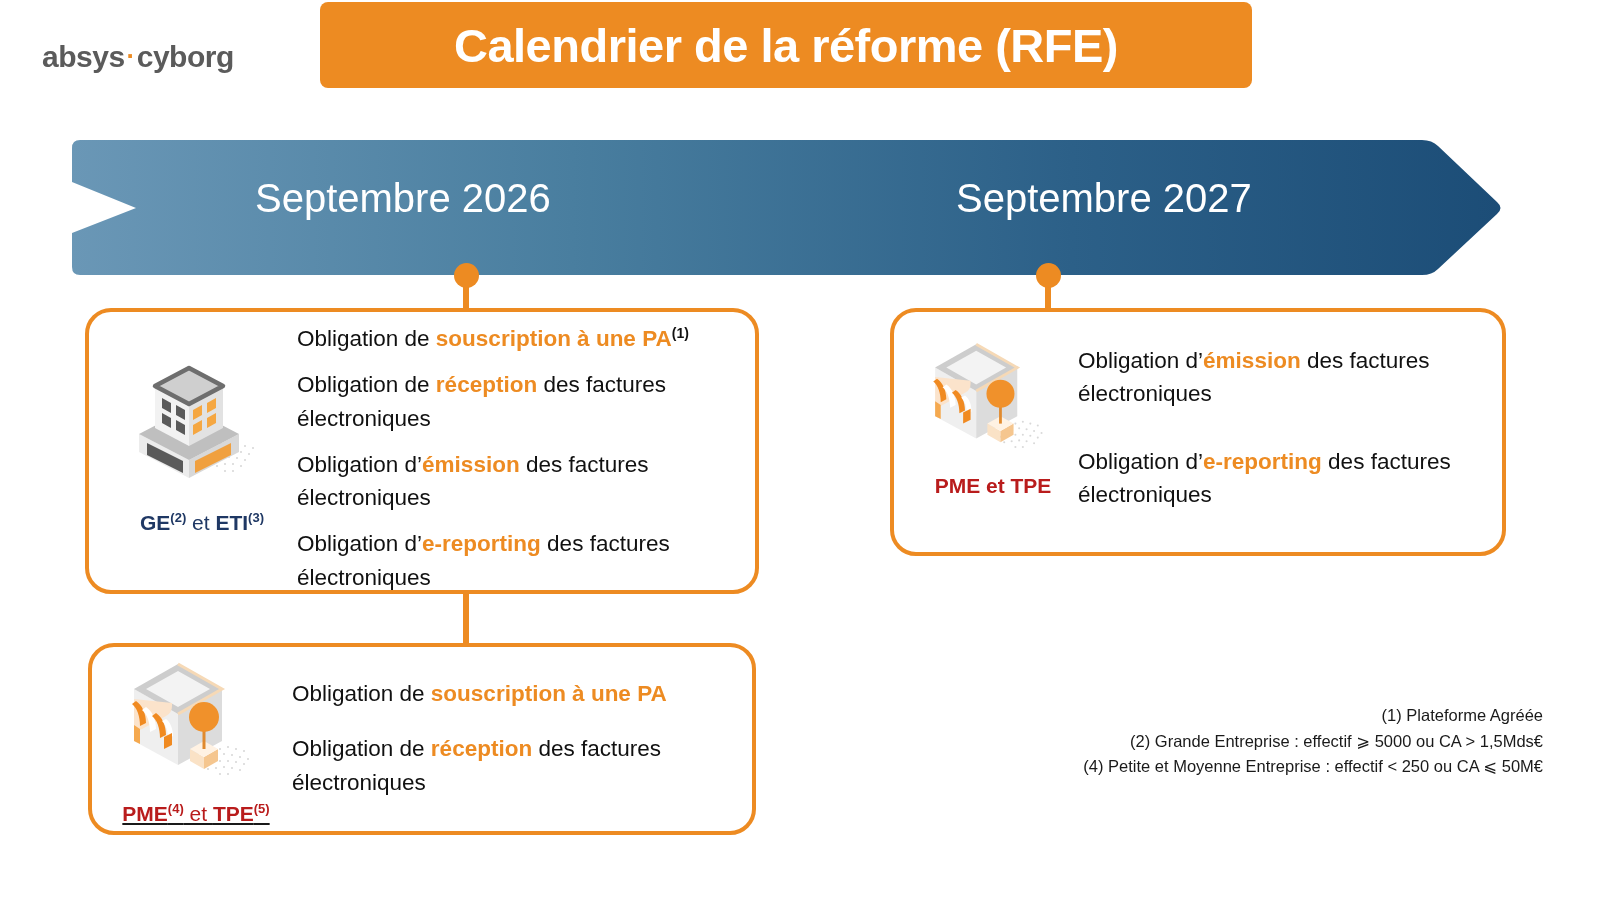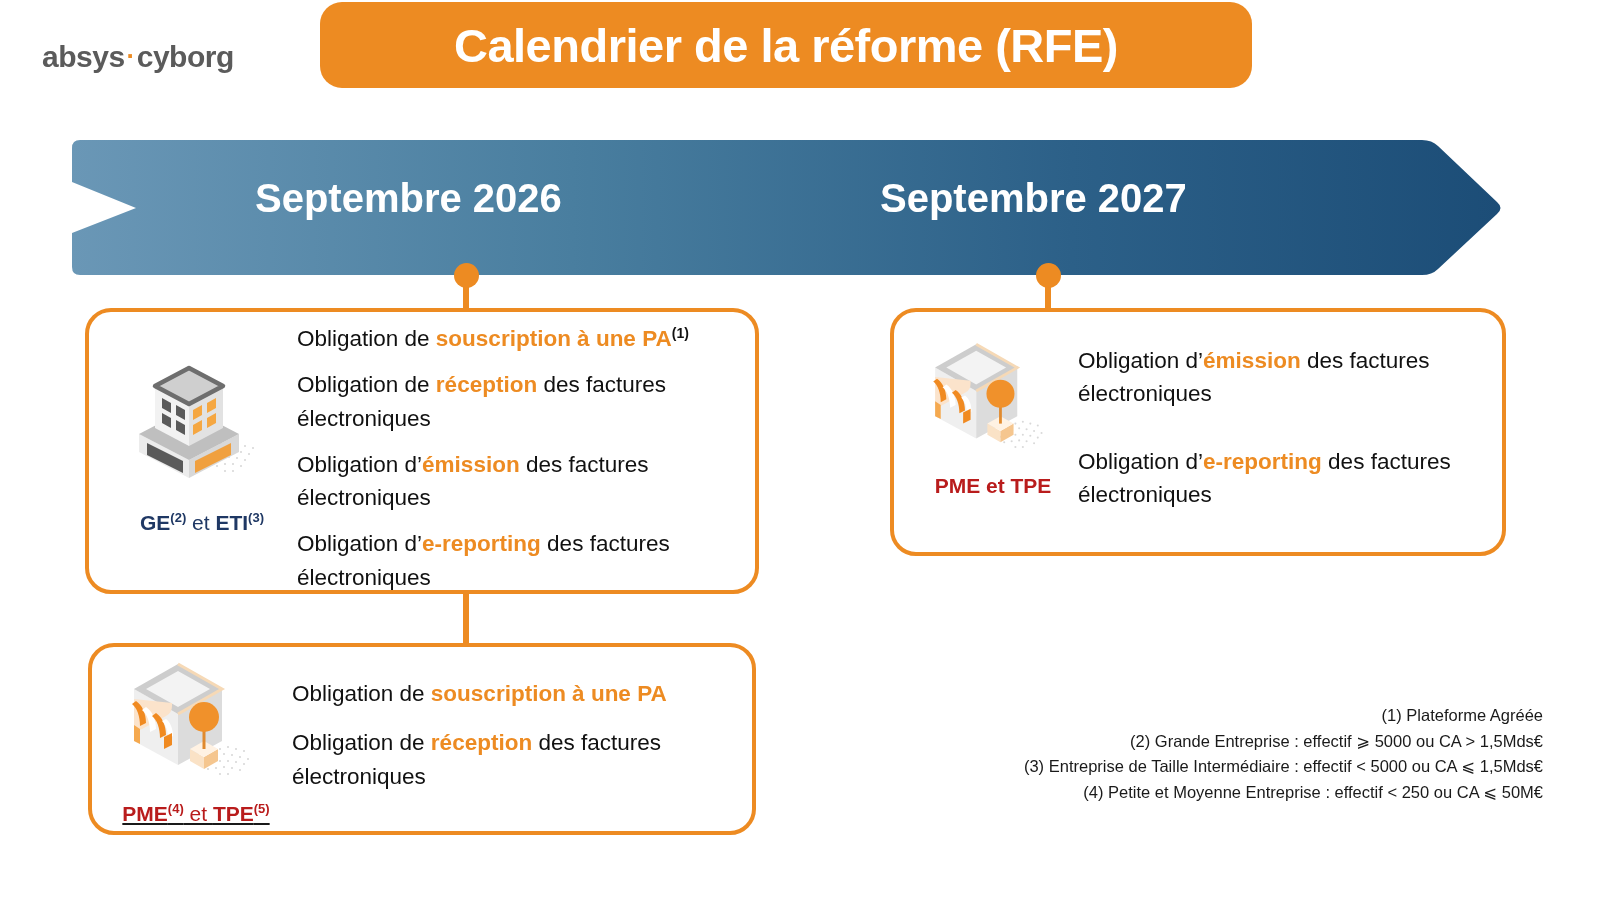--- a/index.html
+++ b/index.html
@@ -37,21 +37,21 @@
     padding: 0 2px;
   }
 
   #title-banner {
     position: absolute;
     left: 320px;
     top: 2px;
     width: 932px;
     height: 86px;
     background: #ED8B22;
-    border-radius: 22px;
+    border-radius: 8px;
     display: flex;
     align-items: center;
     justify-content: center;
   }
   #title-banner .title-text {
     color: #ffffff;
     font-size: 47px;
     font-weight: bold;
     letter-spacing: -0.5px;
     white-space: nowrap;
@@ -72,25 +72,25 @@
     top: 140px;
     width: 1432px;
     height: 135px;
   }
   #timeline-ribbon svg { display: block; }
   .ribbon-label {
     position: absolute;
     top: 36px;
     color: #ffffff;
     font-size: 40px;
-    font-weight: bold;
+    font-weight: normal;
     white-space: nowrap;
   }
   #ribbon-label-2026 { left: 183px; }
-  #ribbon-label-2027 { left: 808px; }
+  #ribbon-label-2027 { left: 884px; }
 
   
   .connector-dot {
     position: absolute;
     width: 25px;
     height: 25px;
     border-radius: 50%;
     background: #ED8B22;
     z-index: 5;
   }
@@ -161,21 +161,21 @@
   
   #card-ge-eti .icon-col  { width: 190px; padding-left: 18px; padding-top: 30px; }
   #card-ge-eti .building-icon { margin-bottom: 16px; }
   #card-ge-eti .text-col  { padding-top: 10px; padding-right: 14px; }
   #card-ge-eti .oblig-line { margin-bottom: 13px; }
   #card-ge-eti .oblig-line:last-child { margin-bottom: 0; }
 
   #card-pme-tpe-2026 .icon-col { width: 192px; padding-left: 8px; padding-top: 6px; text-decoration: underline; }
   #card-pme-tpe-2026 .shop-icon { margin-bottom: 10px; }
   #card-pme-tpe-2026 .text-col { padding-top: 30px; padding-right: 14px; }
-  #card-pme-tpe-2026 .oblig-line { margin-bottom: 16px; }
+  #card-pme-tpe-2026 .oblig-line { margin-bottom: 22px; }
   #card-pme-tpe-2026 .oblig-line:last-child { margin-bottom: 0; }
 
   #card-pme-tpe-2027 .icon-col { width: 170px; padding-left: 14px; padding-top: 22px; }
   #card-pme-tpe-2027 .shop-icon { margin-bottom: 10px; }
   #card-pme-tpe-2027 .text-col { padding-top: 32px; padding-right: 4px; }
   #card-pme-tpe-2027 .oblig-line { margin-bottom: 34px; }
   #card-pme-tpe-2027 .oblig-line:last-child { margin-bottom: 0; }
   #card-pme-tpe-2027 .text-col .oblig-line { width: 440px; }
 
   
@@ -452,15 +452,14 @@
       <div class="oblig-line">
         <span>Obligation d’</span><span class="hl">e-reporting</span><span> des factures électroniques</span>
       </div>
     </div>
   </div>
 </div>
 
 <div id="footnotes">
   <div class="footnote-line">(1) Plateforme Agréée</div>
   <div class="footnote-line">(2) Grande Entreprise : effectif ⩾ 5000 ou CA &gt; 1,5Mds€</div>
-  <div class="footnote-line">(3) Entreprise de Taille Intermédiaire : effectif &lt; 5000 ou CA ⩽ 1,5Mds€</div>
   <div class="footnote-line">(4) Petite et Moyenne Entreprise : effectif &lt; 250 ou CA ⩽ 50M€</div>
 </div>
 
 </body></html>

